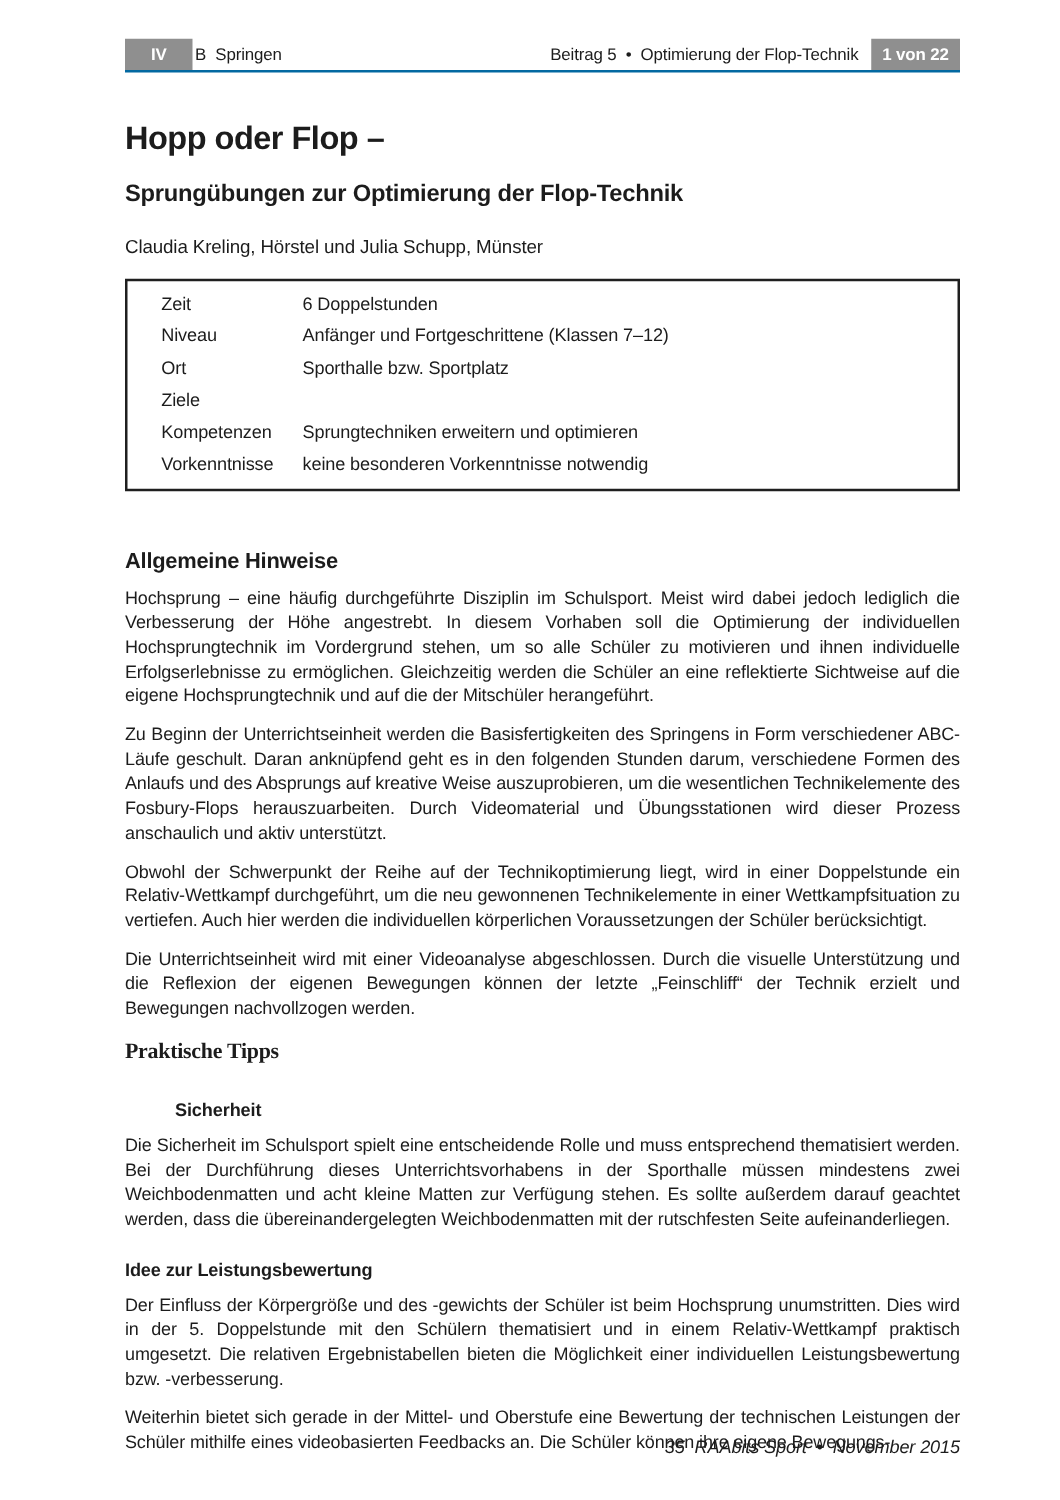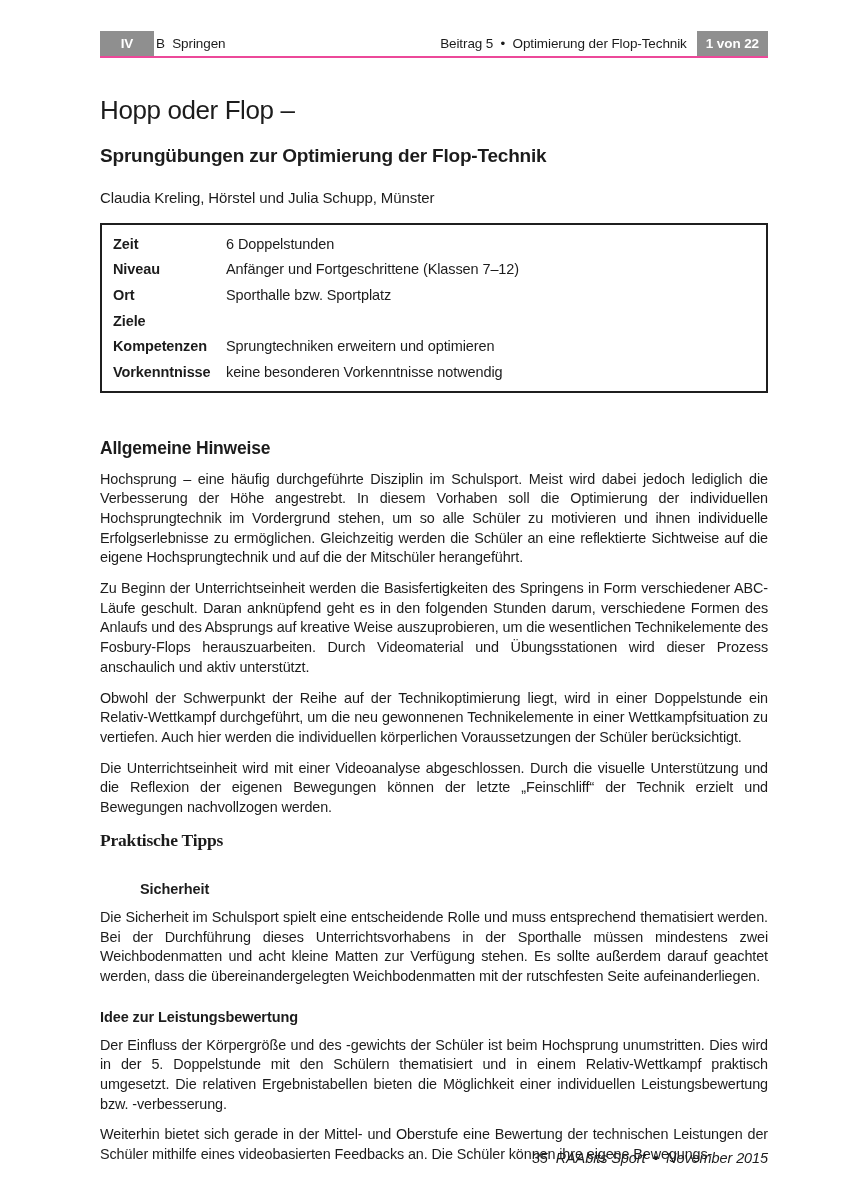--- a/index.html
+++ b/index.html
@@ -15,21 +15,21 @@
     letter-spacing: -0.1px;
   }
   .content { margin-left: 100px; margin-right: 80px; }
 
   
   .header {
     margin-top: 31px;
     display: flex;
     align-items: stretch;
     height: 27px;
-    border-bottom: 2px solid #ec4899;
+    border-bottom: 2px solid #0369a1;
     font-size: 13.5px;
   }
   .badge {
     background: #8f8f8f;
     color: #ffffff;
     font-weight: bold;
     display: flex;
     align-items: center;
     justify-content: center;
   }
@@ -42,33 +42,33 @@
     white-space: pre;
   }
   .header-article {
     margin-left: auto;
     display: flex;
     align-items: center;
     white-space: pre;
   }
 
   
-  .title { margin-top: 37px; font-size: 26px; font-weight: normal; letter-spacing: -0.4px; }
+  .title { margin-top: 37px; font-size: 26px; font-weight: bold; letter-spacing: -0.4px; }
   .subtitle { margin-top: 19px; font-size: 19px; font-weight: bold; letter-spacing: -0.2px; }
   .authors { margin-top: 22px; font-size: 15px; }
 
   
   .info-table {
     margin-top: 17px;
     border: 2px solid #1f1f1f;
     padding: 6px 11px;
     font-size: 14.5px;
   }
   .trow { height: 25.6px; display: flex; align-items: center; }
-  .tlabel { width: 113px; font-weight: bold; flex-shrink: 0; }
+  .tlabel { width: 113px; font-weight: normal; flex-shrink: 0; margin-left: 16px; }
   .tvalue { flex: 1; }
 
   
   .section-heading { font-size: 17.5px; font-weight: bold; letter-spacing: -0.2px; }
   .sh-1 { margin-top: 45px; }
   .sh-2 { margin-top: 12px; font-family: Liberation Serif, serif; }
   .sub-heading { font-size: 14.5px; font-weight: bold; }
   .subh-1 { margin-top: 30px; margin-left: 40px; }
   .subh-2 { margin-top: 22px; }
   .para {

